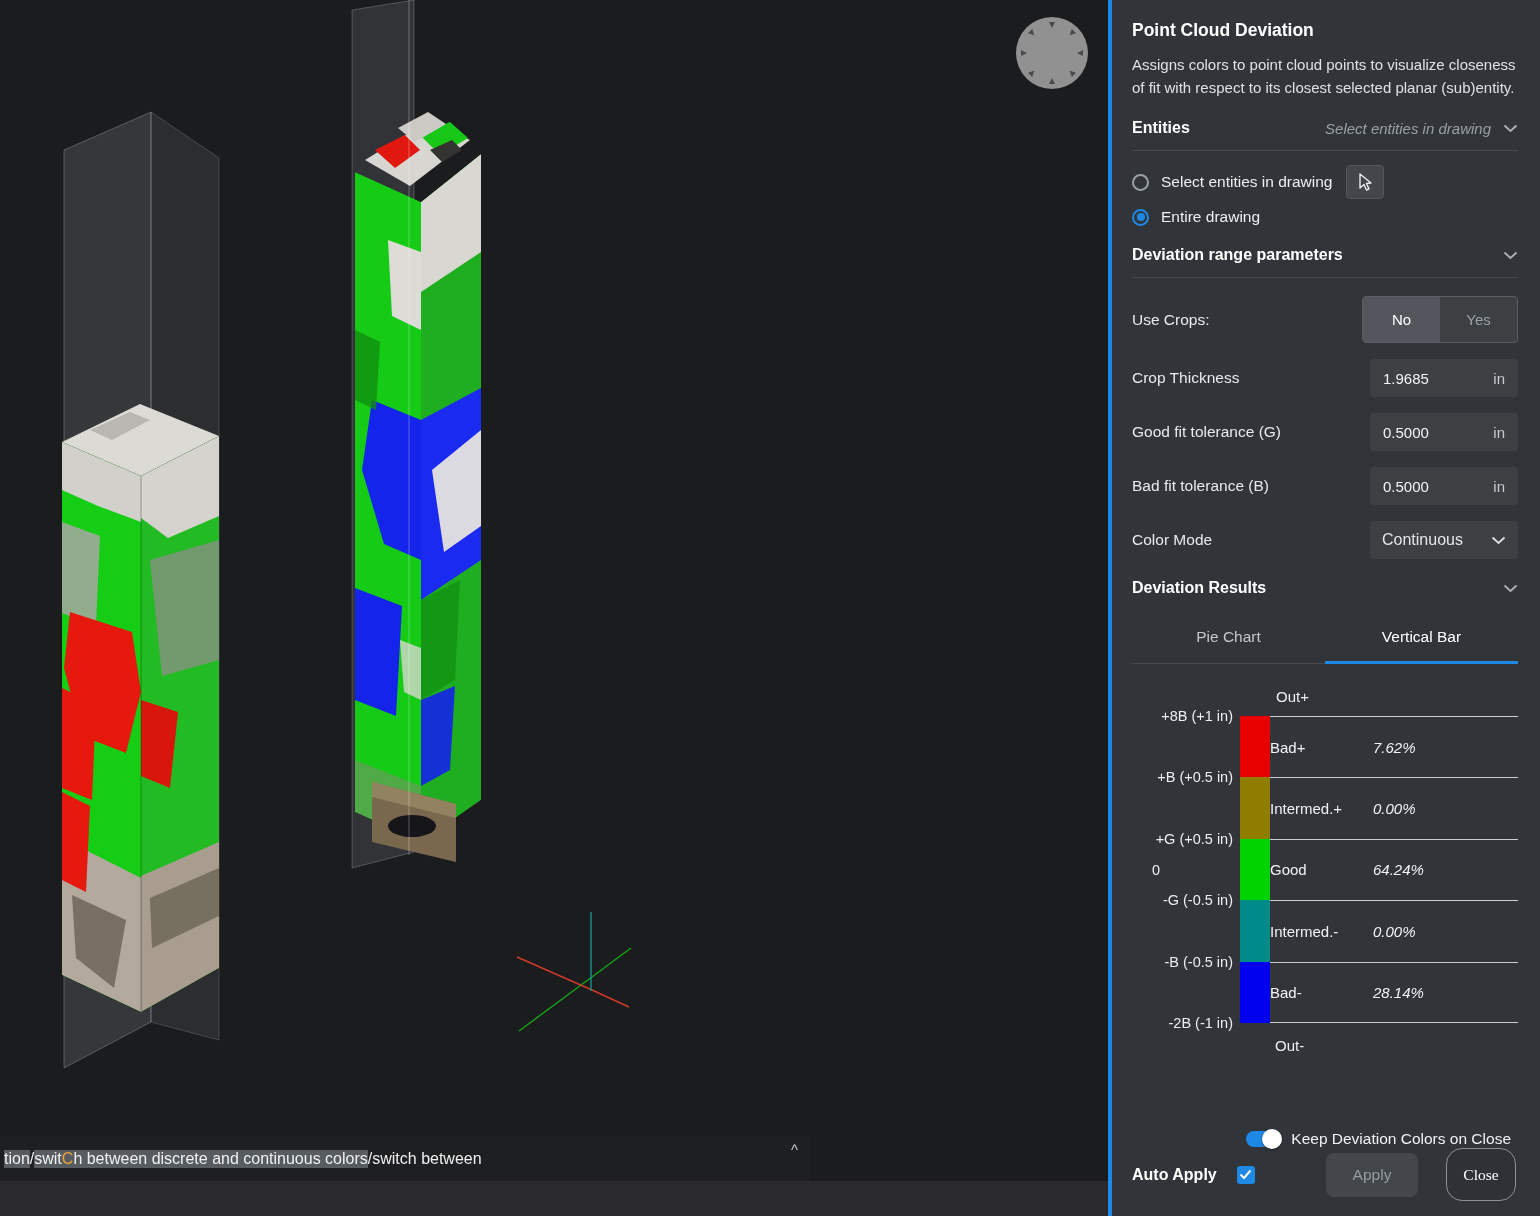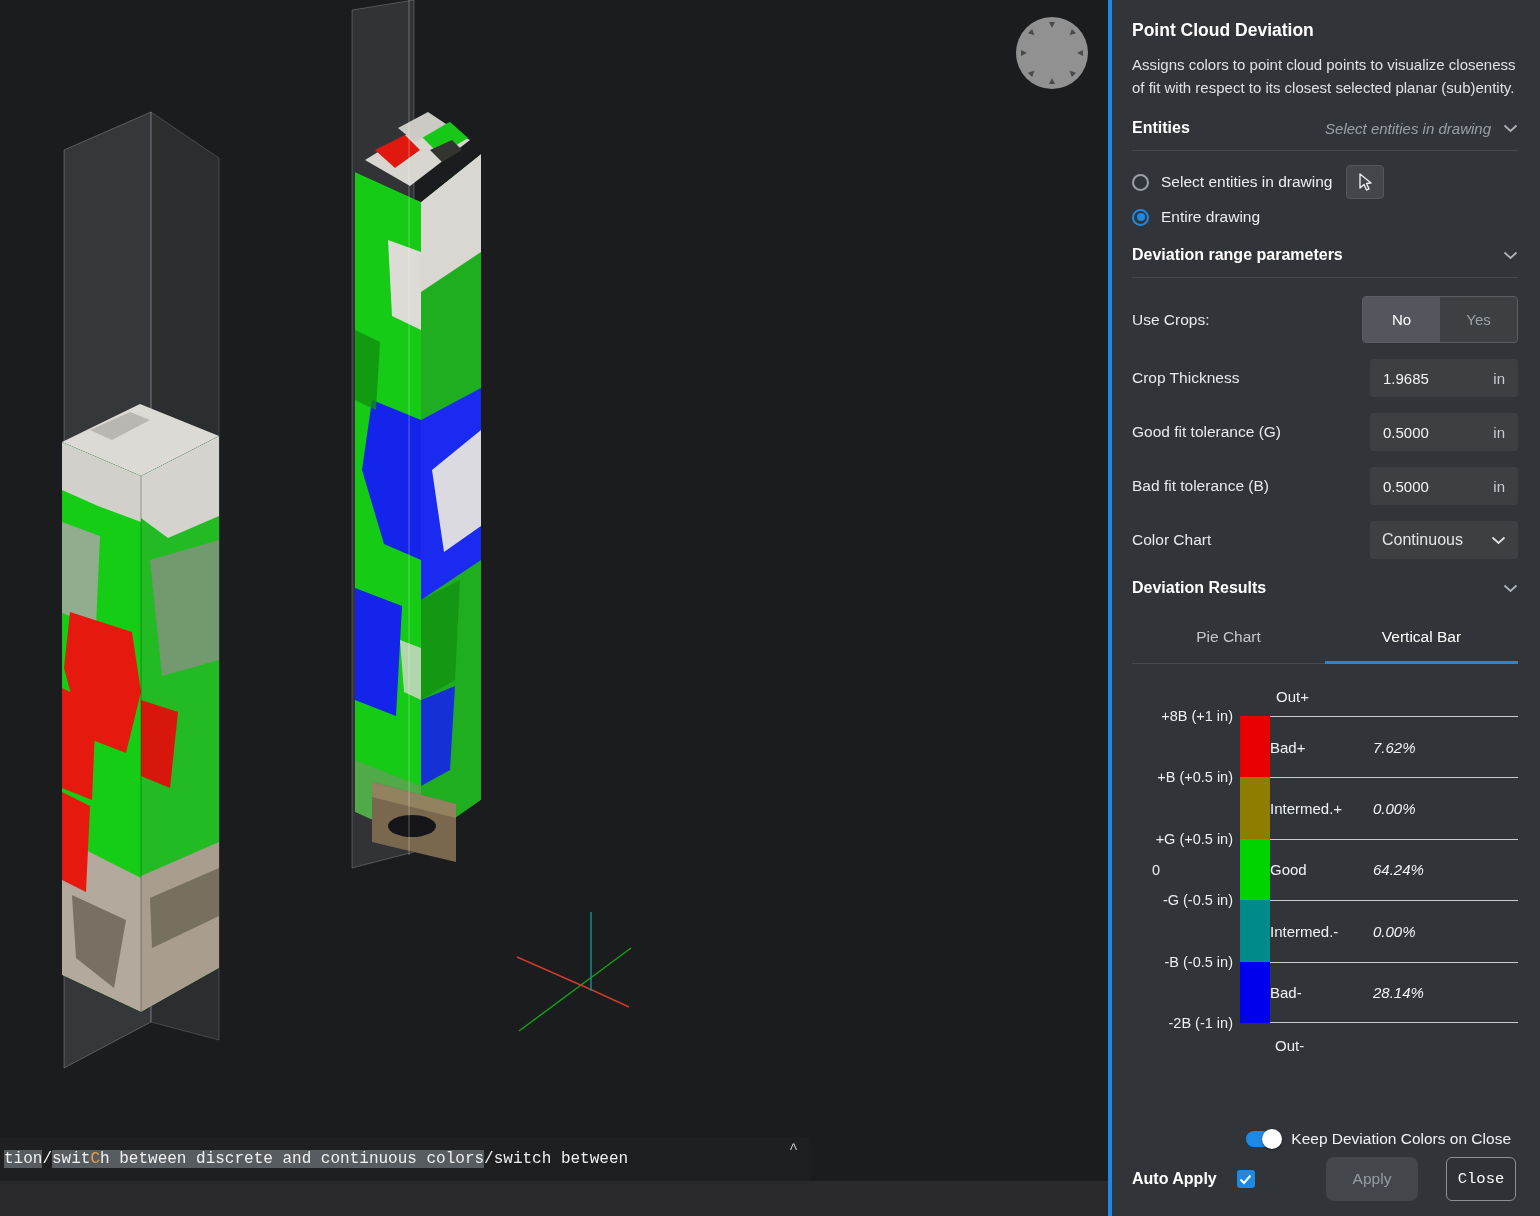--- a/index.html
+++ b/index.html
@@ -5,21 +5,21 @@
   * { margin:0; padding:0; box-sizing:border-box; }
   html,body { width:1540px; height:1216px; }
   body { font-family:"Liberation Sans",sans-serif; background:#1d1e20; overflow:hidden; position:relative; color:#e8eaed; }
 
   
   .viewport { position:absolute; left:0; top:0; width:1108px; height:1216px; background:#1b1c1e; }
   .scene { position:absolute; inset:0; }
   .compass { position:absolute; left:1014px; top:15px; width:76px; height:76px; }
 
   .cmdbar { position:absolute; left:0; bottom:35px; width:810px; height:44px; background:#1e1f21;
-            display:flex; align-items:center; font-family:Liberation Mono, monospace;
+            display:flex; align-items:center; font-family:Liberation Sans, sans-serif;
             font-size:16px; color:#f0f0f0; padding:0 26px 0 4px; white-space:pre;text-align:center; }
   .cmdbar .hl { background:#575c60; }
   .cmdbar .accent { color:#e8a33d; }
   .cmd-caret { position:absolute; right:12px; top:4px; color:#c9c9c9; font-size:15px; }
   .bottomstrip { position:absolute; left:0; bottom:0; width:1108px; height:35px; background:#2a2a2c; }
 
   
   .panel { position:absolute; left:1108px; top:0; width:432px; height:1216px; background:#313539;
            border-left:4px solid #1e88e5; padding:20px 22px 0 20px; }
   .panel h1 { font-size:17.5px; font-weight:700; color:#fff; }
@@ -81,22 +81,22 @@
   .kc-toggle::after { content:""; position:absolute; right:-2px; top:-2.5px; width:20px; height:20px; border-radius:50%;
                       background:#fff; box-shadow:0 1px 2px rgba(0,0,0,.5); }
   .kc-label { margin-left:11px; font-size:15.5px; color:#f0f2f4; }
 
   .pfooter { position:absolute; left:20px; right:24px; bottom:15px; display:flex; align-items:center; }
   .autoapply { font-size:16px; font-weight:700; color:#fff; }
   .checkbox { margin-left:20px; width:18px; height:18px; border-radius:3px; background:#1e88e5;
               display:flex; align-items:center; justify-content:center; cursor:pointer; flex:none; }
   .applybtn { margin-left:auto; width:92px; height:44px; border:none; border-radius:8px; background:#43474c;
               color:#969ca3; font-size:15.5px; font-family:inherit; }
-  .closebtn { margin-left:28px; width:70px; height:44px; background:#2e3236; border:1px solid #8b9095;
-              border-radius:6px; color:#fff; font-size:15.5px; font-family:Liberation Mono, monospace; cursor:pointer; }
+  .closebtn { margin-left:28px; width:70px; height:53px; background:#2e3236; border:1px solid #8b9095;
+              border-radius:16px; color:#fff; font-size:15.5px; font-family:Liberation Serif, serif; cursor:pointer; }
 </style>
 </head>
 <body>
 
 <div class="viewport">
   <svg class="scene" viewBox="0 0 1108 1216">
     <defs>
       <clipPath id="lfL">
           <polygon points="62,442 141,476 141,1012 62,975"></polygon>
         </clipPath>
@@ -266,21 +266,21 @@
 
   <div class="formrow">
     <span class="flabel">Bad fit tolerance (B)</span>
     <div class="inputbox fctl">
       <span class="val">0.5000</span>
       <span class="unit">in</span>
     </div>
   </div>
 
   <div class="formrow">
-    <span class="flabel">Color Chart</span>
+    <span class="flabel">Color Mode</span>
     <div class="dropdown fctl">
       <span class="val">Continuous</span>
       <svg class="chev" width="15" height="9" viewBox="0 0 15 9">
           <polyline points="1.5,1.5 7.5,7 13.5,1.5" fill="none" stroke="#dfe1e4" stroke-width="1.8"></polyline>
         </svg>
     </div>
   </div>
 
   <div class="secthead" style="border-bottom:none; padding-bottom:2px;">
     <span class="h">Deviation Results</span>

